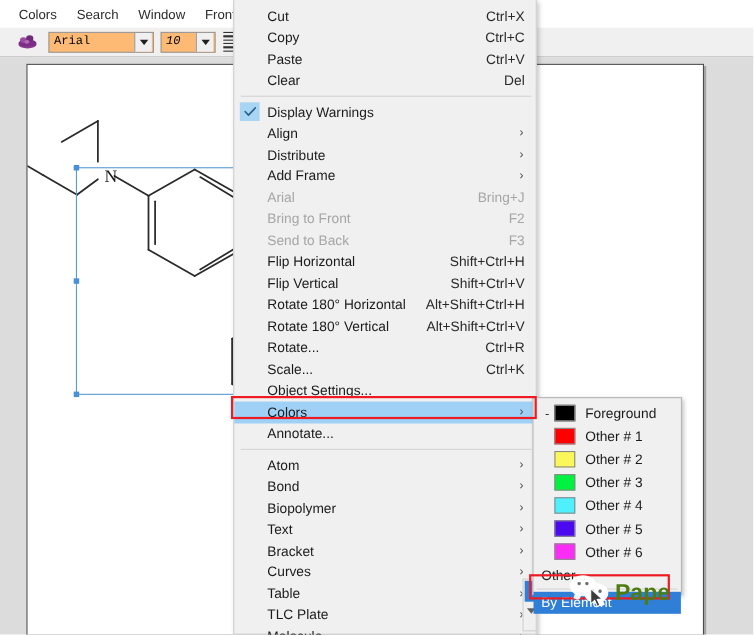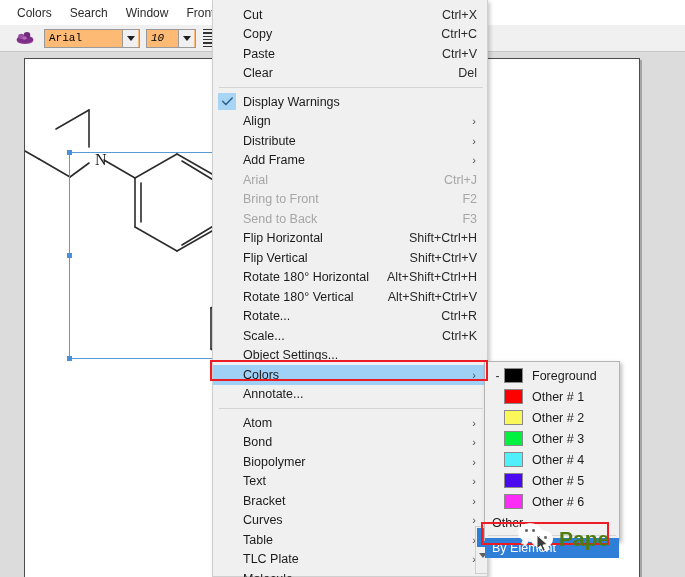--- a/index.html
+++ b/index.html
@@ -453,21 +453,21 @@
     <div class="mi">
       <span class="lbl">Distribute</span>
       <span class="chev">›</span>
     </div>
     <div class="mi">
       <span class="lbl">Add Frame</span>
       <span class="chev">›</span>
     </div>
     <div class="mi disabled">
       <span class="lbl">Arial</span>
-      <span class="accel">Ctrl+J</span>
+      <span class="accel">Bring+J</span>
     </div>
     <div class="mi disabled">
       <span class="lbl">Bring to Front</span>
       <span class="accel">F2</span>
     </div>
     <div class="mi disabled">
       <span class="lbl">Send to Back</span>
       <span class="accel">F3</span>
     </div>
     <div class="mi">

